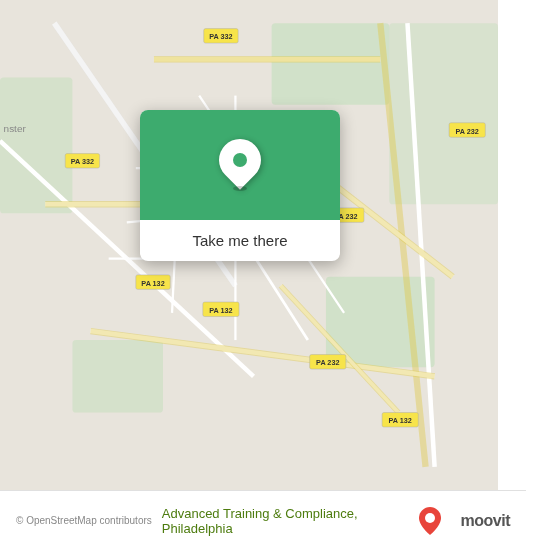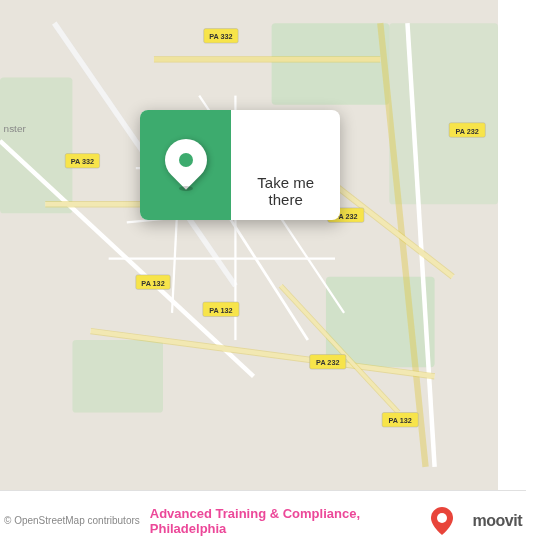--- a/index.html
+++ b/index.html
@@ -40,22 +40,22 @@
     
     .popup-card {
       position: absolute;
       top: 110px;
       left: 140px;
       width: 200px;
       background: white;
       border-radius: 8px;
       box-shadow: 0 4px 16px rgba(0,0,0,0.3);
       display: flex;
-      flex-direction: row;
-      align-items: flex-end;
+      flex-direction: column;
+      align-items: flex-start;
       overflow: hidden;
     }
 
     .popup-map-area {
       width: 100%;
       height: 110px;
       background: #3dab6e;
       display: flex;
       align-items: center;
       justify-content: center;
@@ -111,35 +111,35 @@
       cursor: pointer;
     }
 
     
     #bottom-bar {
       width: 526px;
       height: 60px;
       background: white;
       display: flex;
       align-items: center;
-      padding: 0 4px;
+      padding: 0 16px;
       border-top: 1px solid #e0e0e0;
     }
 
     .copyright {
       font-size: 10px;
       color: #888;
       margin-right: 10px;
       white-space: nowrap;
     }
 
     .place-name {
       font-size: 13px;
-      font-weight: 700;
-      color: #ec4899;
+      font-weight: 400;
+      color: #4d7c0f;
       flex: 1;
     }
 
     .moovit-logo {
       display: flex;
       align-items: center;
       gap: 20px;
       flex-shrink: 0;
     }
 

